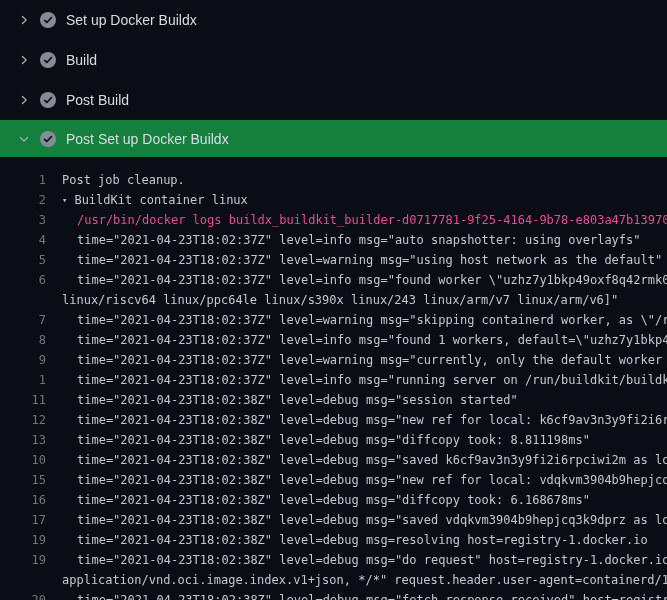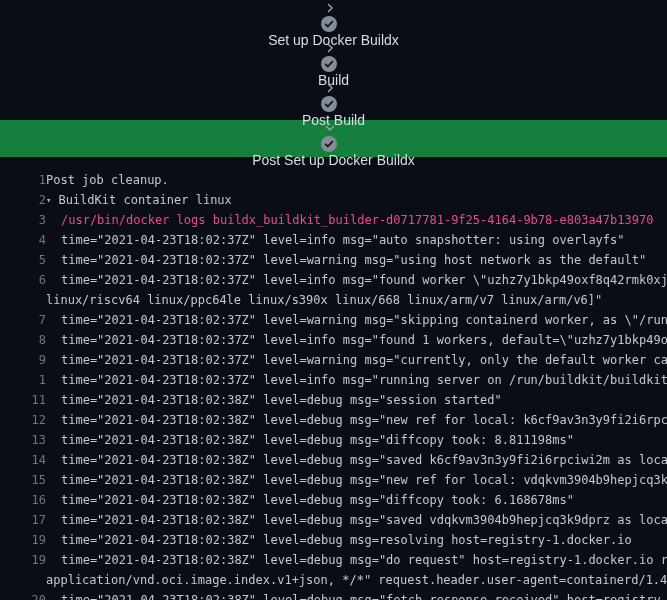--- a/index.html
+++ b/index.html
@@ -4,39 +4,39 @@
 <style>
   html,body { margin:0; padding:0; background:#0a0d13; }
   .viewport {
     position:relative; width:667px; height:600px; overflow:hidden;
     background:#0a0d13; font-family:"Liberation Sans", sans-serif;
   }
   
   .step-row {
     height:40px; display:flex; align-items:center;
     padding:0 16px; box-sizing:border-box;
-    color:#d7dde3; font-size:14px; cursor:pointer;flex-direction:column;
+    color:#d7dde3; font-size:14px; cursor:pointer;
   }
   .step-row.expanded { height:37px; background:#15803d; }
   .chev { width:16px; height:16px; display:flex; align-items:center; justify-content:center;
           color:#9da7b1; margin-right:8px; flex:none; }
   .check { width:16px; height:16px; margin-right:10px; flex:none; display:flex; }
   .step-label { white-space:nowrap; }
   
   .log-area {
     padding-top:13px;
     font-family:"DejaVu Sans Mono", monospace;
     font-size:12px; color:#c0c9d2;
   }
   .log-row { display:flex; height:20px; line-height:20px; white-space:pre; }
   .ln {
     width:46px; flex:none; text-align:right;
     color:#6e7681; user-select:none; cursor:pointer;
   }
-  .txt { flex:1; overflow:hidden; white-space:pre; }
+  .txt { margin-left:16px; flex:1; overflow:hidden; white-space:pre; }
   .txt.indent1 { padding-left:15px; }
   .txt.command { color:#ec4899; }
   .txt.group { cursor:pointer; }
   .tri { display:inline-block; font-size:9px; color:#adb6c0; margin-right:7px; vertical-align:1px; }
 </style>
 </head>
 <body>
 
 <div class="viewport">
   <div id="steps">
@@ -97,29 +97,29 @@
         <span class="step-label">Post Set up Docker Buildx</span>
       </div>
     </div>
   <div id="log" class="log-area">
       <div class="log-row"><span class="ln">1</span><span class="txt plain">Post job cleanup.</span></div>
       <div class="log-row"><span class="ln">2</span><span class="txt group"><span class="tri">▾</span><span>BuildKit container linux</span></span></div>
       <div class="log-row"><span class="ln">3</span><span class="txt command indent1">/usr/bin/docker logs buildx_buildkit_builder-d0717781-9f25-4164-9b78-e803a47b13970</span></div>
       <div class="log-row"><span class="ln">4</span><span class="txt plain indent1">time="2021-04-23T18:02:37Z" level=info msg="auto snapshotter: using overlayfs"</span></div>
       <div class="log-row"><span class="ln">5</span><span class="txt plain indent1">time="2021-04-23T18:02:37Z" level=warning msg="using host network as the default"</span></div>
       <div class="log-row"><span class="ln">6</span><span class="txt plain indent1">time="2021-04-23T18:02:37Z" level=info msg="found worker \"uzhz7y1bkp49oxf8q42rmk0xj</span></div>
-      <div class="log-row"><span class="ln"></span><span class="txt cont">linux/riscv64 linux/ppc64le linux/s390x linux/668 linux/arm/v7 linux/arm/v6]"</span></div>
+      <div class="log-row"><span class="ln"></span><span class="txt cont">linux/riscv64 linux/ppc64le linux/s390x linux/243 linux/arm/v7 linux/arm/v6]"</span></div>
       <div class="log-row"><span class="ln">7</span><span class="txt plain indent1">time="2021-04-23T18:02:37Z" level=warning msg="skipping containerd worker, as \"/run</span></div>
       <div class="log-row"><span class="ln">8</span><span class="txt plain indent1">time="2021-04-23T18:02:37Z" level=info msg="found 1 workers, default=\"uzhz7y1bkp49o</span></div>
       <div class="log-row"><span class="ln">9</span><span class="txt plain indent1">time="2021-04-23T18:02:37Z" level=warning msg="currently, only the default worker ca</span></div>
       <div class="log-row"><span class="ln">1</span><span class="txt plain indent1">time="2021-04-23T18:02:37Z" level=info msg="running server on /run/buildkit/buildkit</span></div>
       <div class="log-row"><span class="ln">11</span><span class="txt plain indent1">time="2021-04-23T18:02:38Z" level=debug msg="session started"</span></div>
       <div class="log-row"><span class="ln">12</span><span class="txt plain indent1">time="2021-04-23T18:02:38Z" level=debug msg="new ref for local: k6cf9av3n3y9fi2i6rpc</span></div>
       <div class="log-row"><span class="ln">13</span><span class="txt plain indent1">time="2021-04-23T18:02:38Z" level=debug msg="diffcopy took: 8.811198ms"</span></div>
-      <div class="log-row"><span class="ln">14</span><span class="txt plain indent1">time="2021-04-23T18:02:38Z" level=debug msg="saved k6cf9av3n3y9fi2i6rpciwi2m as loca</span></div>
+      <div class="log-row"><span class="ln">10</span><span class="txt plain indent1">time="2021-04-23T18:02:38Z" level=debug msg="saved k6cf9av3n3y9fi2i6rpciwi2m as loca</span></div>
       <div class="log-row"><span class="ln">15</span><span class="txt plain indent1">time="2021-04-23T18:02:38Z" level=debug msg="new ref for local: vdqkvm3904b9hepjcq3k</span></div>
       <div class="log-row"><span class="ln">16</span><span class="txt plain indent1">time="2021-04-23T18:02:38Z" level=debug msg="diffcopy took: 6.168678ms"</span></div>
       <div class="log-row"><span class="ln">17</span><span class="txt plain indent1">time="2021-04-23T18:02:38Z" level=debug msg="saved vdqkvm3904b9hepjcq3k9dprz as loca</span></div>
       <div class="log-row"><span class="ln">19</span><span class="txt plain indent1">time="2021-04-23T18:02:38Z" level=debug msg=resolving host=registry-1.docker.io</span></div>
       <div class="log-row"><span class="ln">19</span><span class="txt plain indent1">time="2021-04-23T18:02:38Z" level=debug msg="do request" host=registry-1.docker.io r</span></div>
       <div class="log-row"><span class="ln"></span><span class="txt cont">application/vnd.oci.image.index.v1+json, */*" request.header.user-agent=containerd/1.4</span></div>
       <div class="log-row"><span class="ln">20</span><span class="txt plain indent1">time="2021-04-23T18:02:38Z" level=debug msg="fetch response received" host=registry-</span></div>
     </div>
 </div>
 

